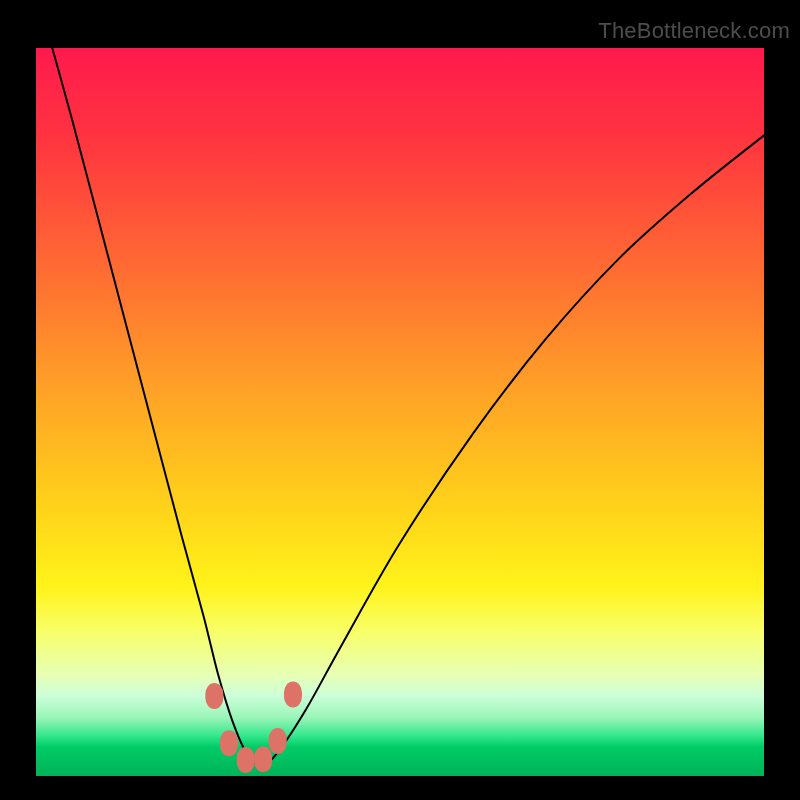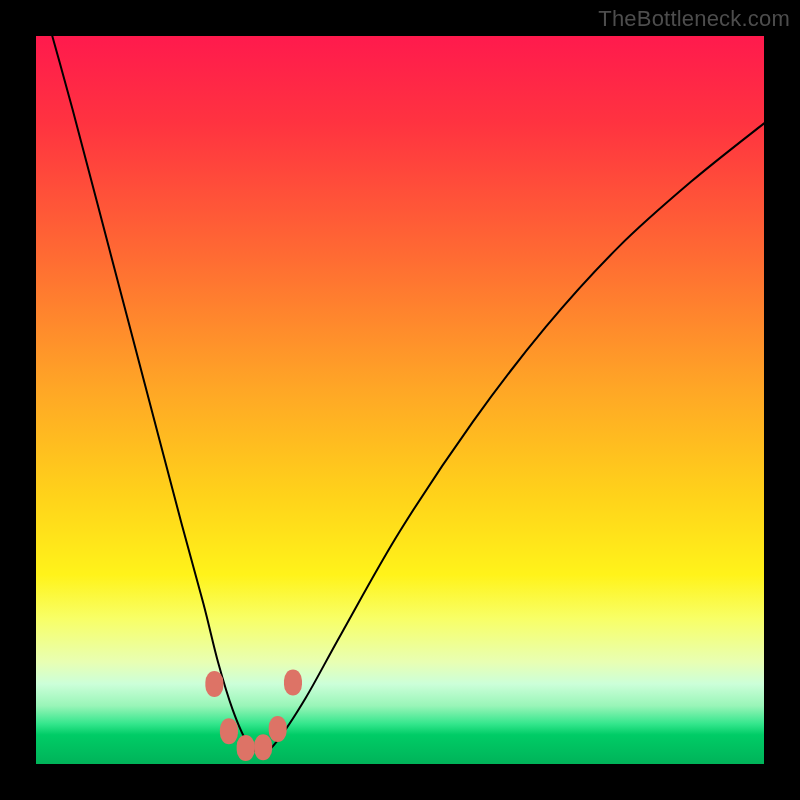--- a/index.html
+++ b/index.html
@@ -7,21 +7,21 @@
     padding: 0;
     width: 800px;
     height: 800px;
     background: #000;
     overflow: hidden;
     font-family: Arial, Helvetica, sans-serif;
   }
   .frame {
     position: absolute;
     left: 0;
-    top: 0;
+    top: 12px;
     width: 800px;
     height: 736px;
     background: #000;
   }
   .plot {
     position: absolute;
     left: 36px;
     top: 36px;
     width: 728px;
     height: 728px;

